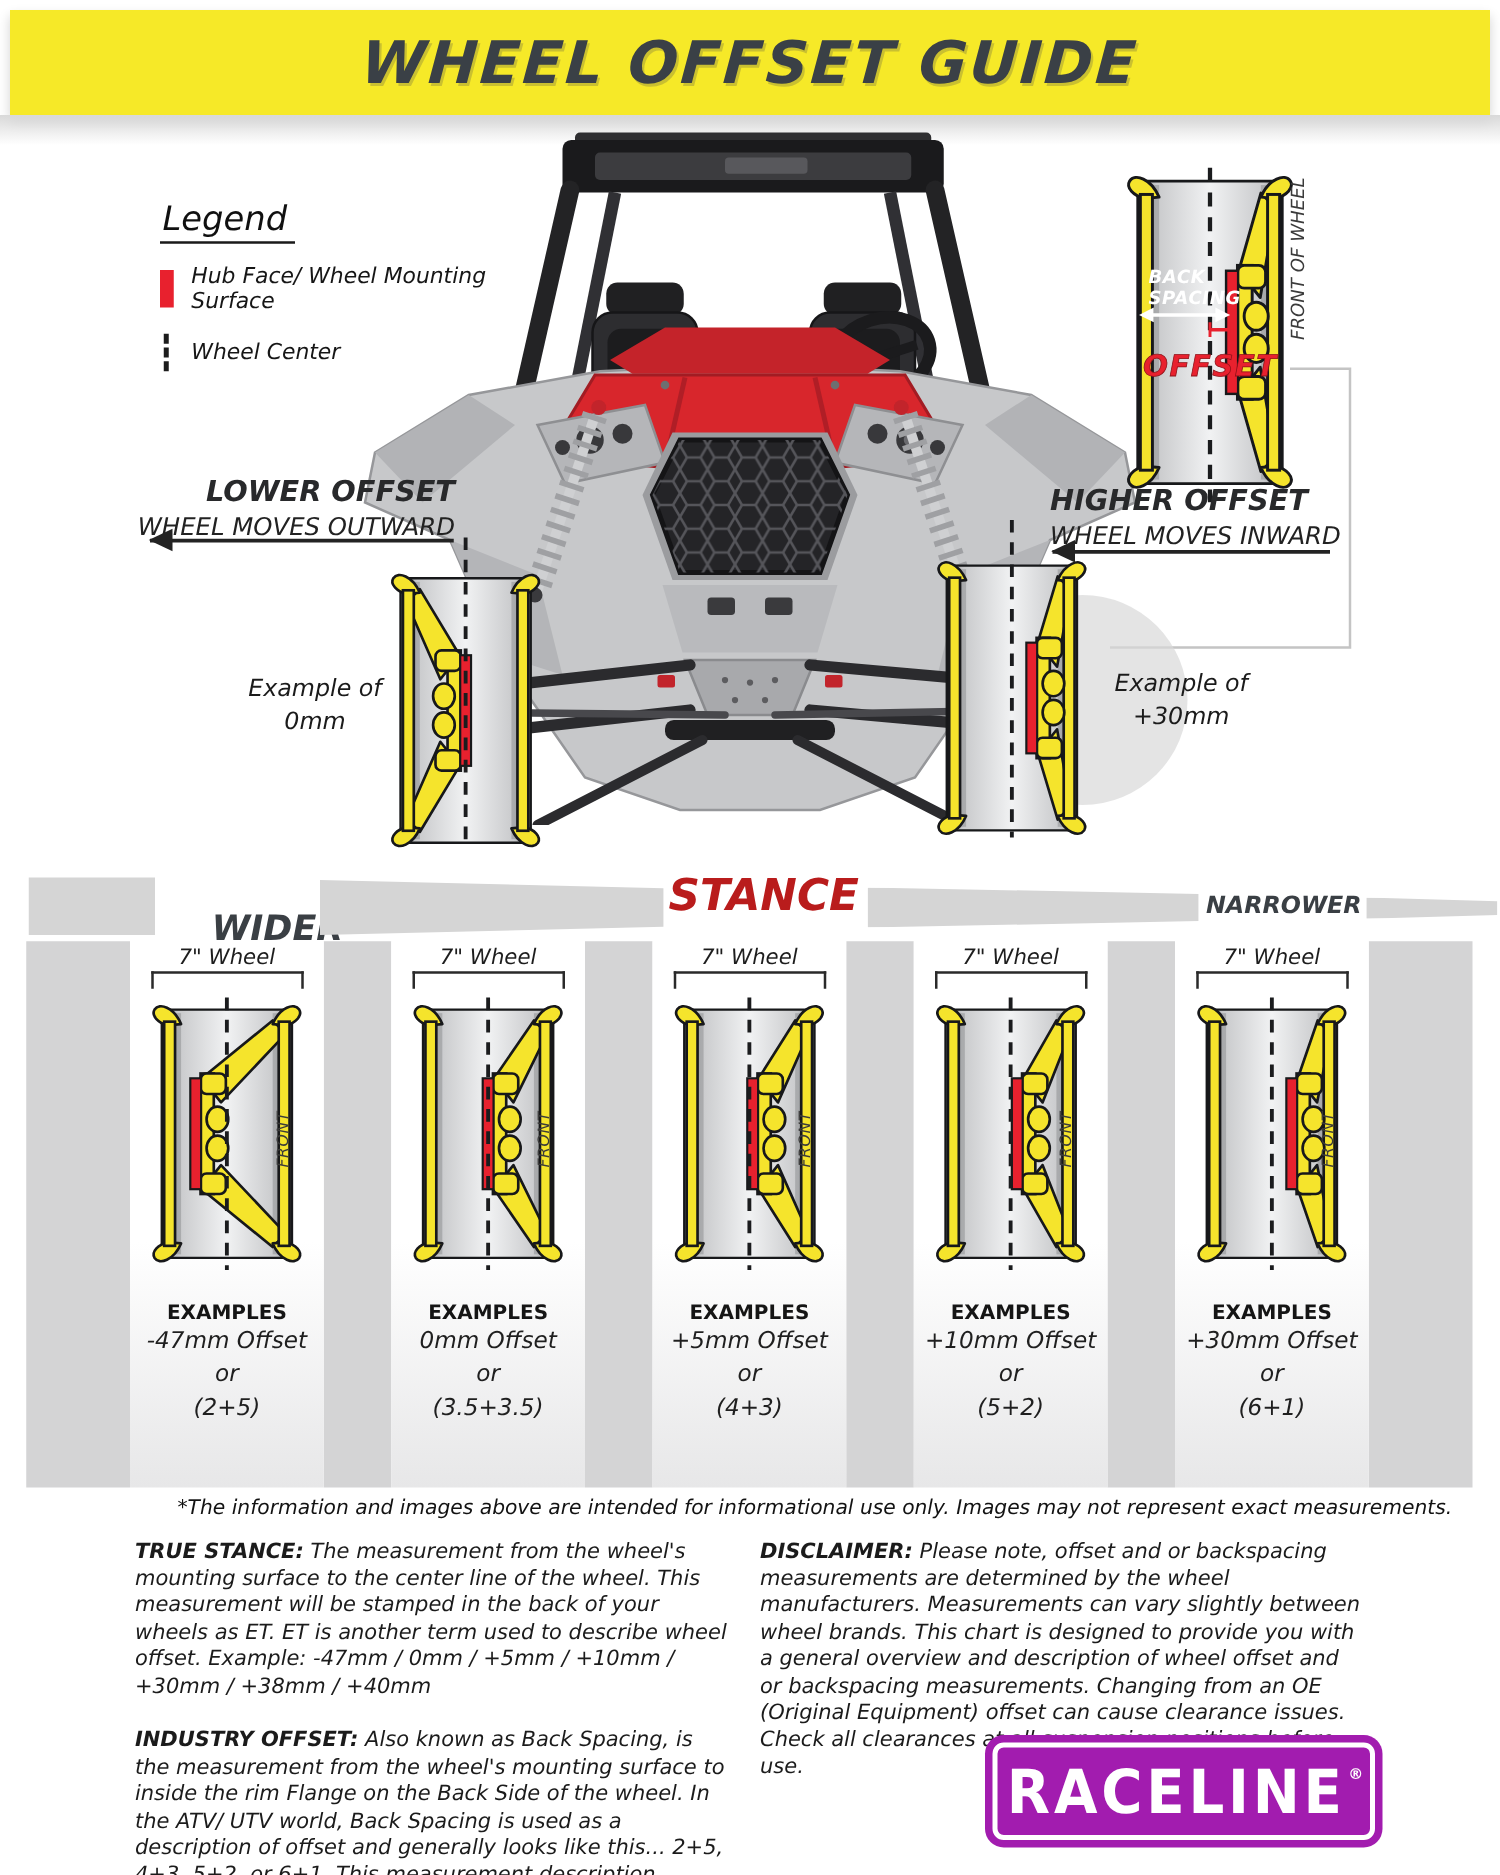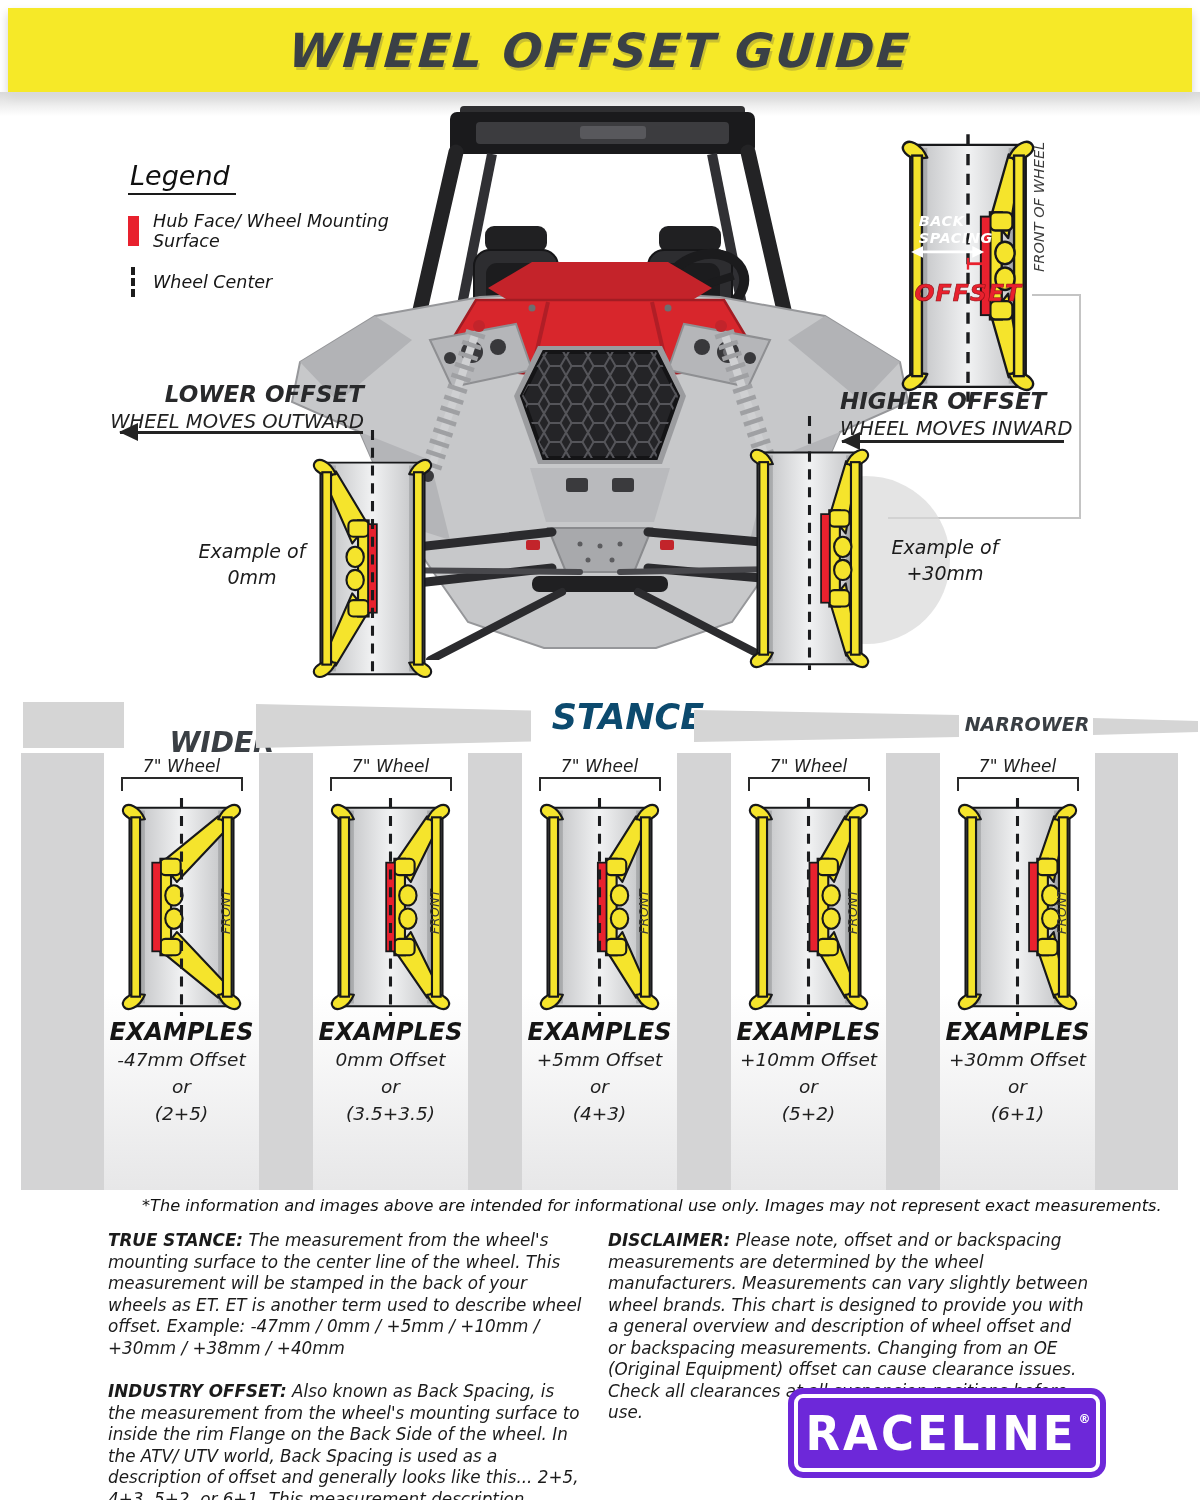--- a/index.html
+++ b/index.html
@@ -44,49 +44,49 @@
       border-right:19px solid #232323;border-top:9px solid transparent;border-bottom:9px solid transparent;}
   .arrow-lower{left:120px;top:431px;width:243px;}
   .arrow-higher{left:842px;top:440px;width:222px;}
   .ex-label{position:absolute;text-align:center;font-style:italic;font-size:19px;color:#1b1b1b;
             line-height:26px;z-index:4;}
   .ex-label-left{left:172px;top:538px;width:160px;}
   .ex-label-right{left:865px;top:534px;width:160px;}
   
   .stance-txt{position:absolute;font-style:italic;font-weight:bold;color:#3a3f44;text-align:center;}
   .stance-wider{left:124px;top:726px;width:132px;font-size:28px;padding-left:32px;}
-  .stance-title{left:543px;top:697px;width:170px;font-size:35px;color:#0c4a6e;}
+  .stance-title{left:526px;top:697px;width:170px;font-size:35px;color:#b91c1c;}
   .stance-narrower{left:959px;top:713px;width:136px;font-size:19px;}
   .wedge{position:absolute;background:#d5d5d5;}
   .wedge-block{left:23px;top:702px;width:101px;height:46px;}
   .wedge-a{left:256px;top:704px;width:275px;height:44px;clip-path:polygon(0 0,100% 15%,100% 85%,0 100%);}
   .wedge-b{left:694px;top:710px;width:265px;height:32px;clip-path:polygon(0 0,100% 16%,100% 84%,0 100%);}
   .wedge-c{left:1093px;top:718px;width:105px;height:17px;clip-path:polygon(0 0,100% 18%,100% 82%,0 100%);}
   
   .strip{position:absolute;top:753px;height:437px;background:#d4d4d5;}
   .col{position:absolute;top:753px;width:155px;height:437px;display:flex;flex-direction:column;
        align-items:center;background:linear-gradient(180deg,#fff 0%,#fff 55%,#e7e7e8 100%);}
   .wsize{margin-top:3px;font-style:italic;font-size:17px;color:#1d1d1d;}
   .bracket{margin-top:1px;width:118px;height:12px;border:2.5px solid #2a2a2a;border-bottom:none;}
   .wheel-wrap{position:relative;margin-top:5px;width:135px;height:222px;}
   .col-wheel{width:135px;height:222px;display:block;}
   .front-label{position:absolute;left:104px;top:138px;font-style:italic;font-size:12.5px;color:#3b3b3b;
                transform:rotate(-90deg);transform-origin:0 0;letter-spacing:.5px;}
-  .examples{font-style:italic;font-weight:bold;font-size:24px;color:#151515;}
+  .examples{margin-top:22px;font-weight:bold;font-size:16px;color:#151515;}
   .offset-lines{margin-top:0;text-align:center;font-style:italic;font-size:18.5px;line-height:27px;color:#1f1f1f;}
   .offset-lines span{display:block;}
   
   .footnote{position:absolute;left:105px;top:1196px;width:1040px;font-style:italic;font-size:16.2px;
             color:#121212;white-space:nowrap;margin-left:37px;}
   .defcol{position:absolute;top:1230px;font-style:italic;font-size:16.8px;line-height:1.28;color:#1b1b1b;}
   .defcol-left{left:108px;width:478px;}
   .defcol-right{left:608px;width:482px;}
   .defcol p{margin:0 0 22px 0;}
   .term{font-weight:bold;}
-  .logo{position:absolute;left:788px;top:1388px;width:318px;height:90px;background:#6d28d9;
+  .logo{position:absolute;left:788px;top:1388px;width:318px;height:90px;background:#a21caf;
         border-radius:15px;display:flex;align-items:center;justify-content:center;}
   .logo::before{content:"";position:absolute;inset:6px;border:4px solid #fff;border-radius:9px;}
   .logo-text{color:#fff;font-weight:bold;font-size:45px;letter-spacing:3px;transform:scaleY(1.08);}
   .logo-reg{color:#fff;font-size:12px;vertical-align:top;position:relative;top:-14px;left:2px;font-weight:bold;}
 </style>
 </head>
 <body>
 
 <div id="page">
 

